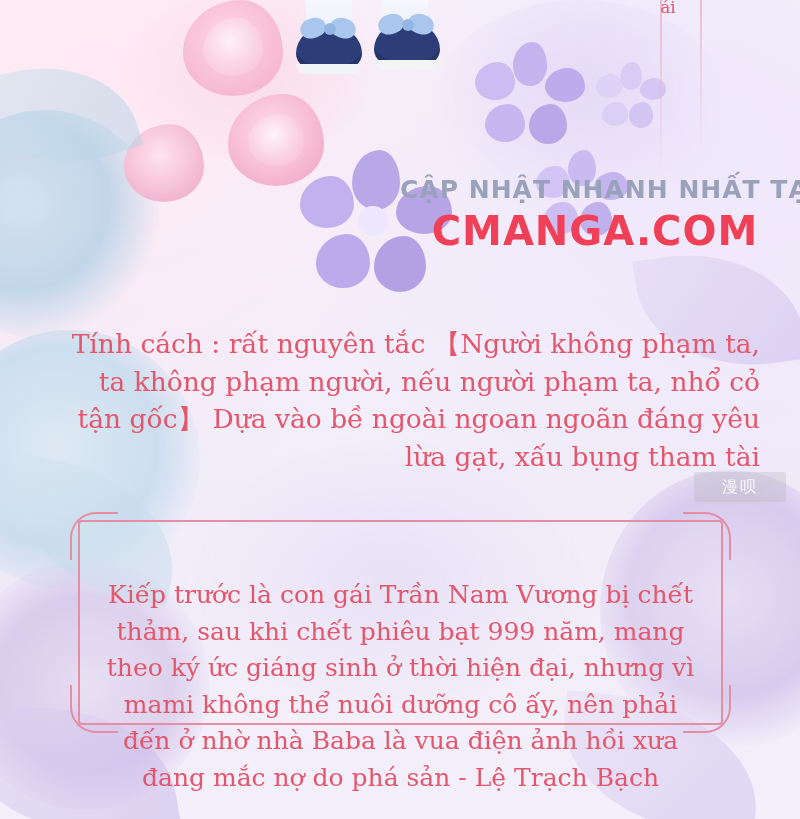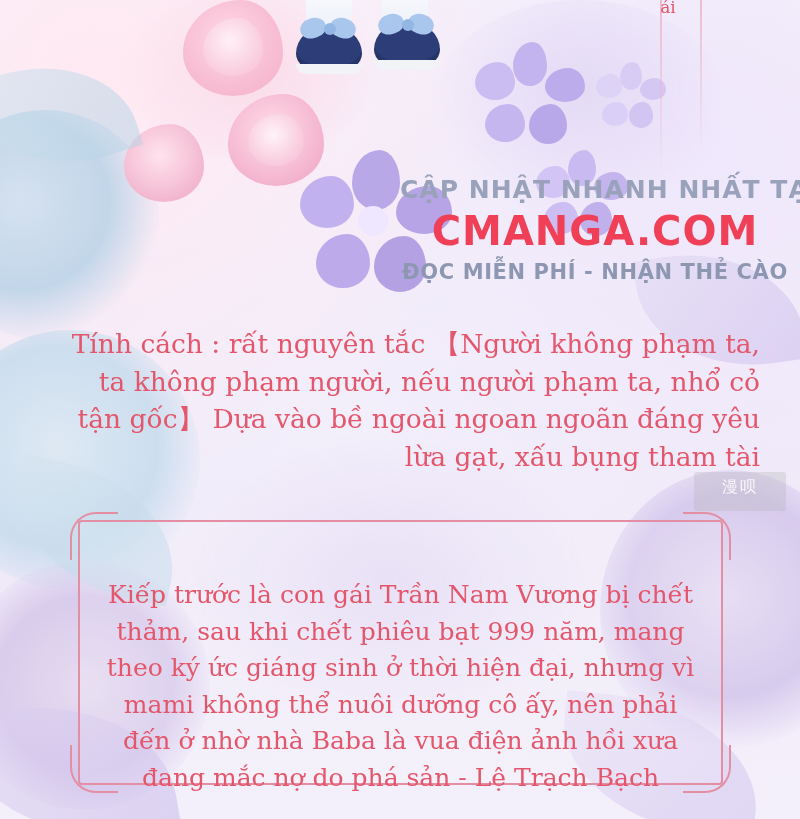--- a/index.html
+++ b/index.html
@@ -137,21 +137,21 @@
     font-size: 26.5px;
     line-height: 1.42;
     color: #e4566b;
   }
 
   .story-box {
     position: absolute;
     left: 78px;
     top: 520px;
     width: 645px;
-    height: 265px;
+    height: 205px;
     border: 2px solid #e48ea3;
     border-radius: 4px;
     box-sizing: border-box;
     background: rgba(255,255,255,0.13);
   }
   .story-box::before,
   .story-box::after {
     content: "";
     position: absolute;
     width: 46px;
@@ -195,21 +195,21 @@
     font-size: 25px;
     line-height: 1.46;
     color: #e4566b;
   }
 
   .watermark {
     position: absolute;
     right: 14px;
     top: 472px;
     width: 92px;
-    height: 39px;
+    height: 30px;
     border-radius: 3px;
     background: rgba(180,180,185,0.32);
     color: rgba(255,255,255,0.85);
     font-family: "DejaVu Sans", sans-serif;
     font-size: 16px;
     line-height: 30px;
     text-align: center;
     letter-spacing: 2px;
   }
 
@@ -320,21 +320,20 @@
   </div>
 
   <div class="vline"></div>
   <div class="vline vline2"></div>
 
   <div class="top-right-chip">ái</div>
 
   <div class="ad">
     <div class="ad-top">CẬP NHẬT NHANH NHẤT TẠI</div>
     <div class="ad-mid">CMANGA.COM</div>
-    <div class="ad-bot">ĐỌC MIỄN PHÍ - NHẬN THẺ CÀO</div>
   </div>
 
   <div class="personality">Tính cách : rất nguyên tắc  【Người không phạm ta, ta không phạm người, nếu người phạm ta, nhổ cỏ tận gốc】  Dựa vào bề ngoài ngoan ngoãn đáng yêu lừa gạt, xấu bụng tham tài</div>
 
   <div class="watermark">漫呗</div>
 
   <div class="story-box">
     <div class="corner-tr"></div>
     <div class="corner-bl"></div>
     <div class="story-text">Kiếp trước là con gái Trần Nam Vương bị chết thảm, sau khi chết phiêu bạt 999 năm, mang theo ký ức giáng sinh ở thời hiện đại, nhưng vì mami không thể nuôi dưỡng cô ấy, nên phải đến ở nhờ nhà Baba là vua điện ảnh hồi xưa đang mắc nợ do phá sản - Lệ Trạch Bạch</div>

